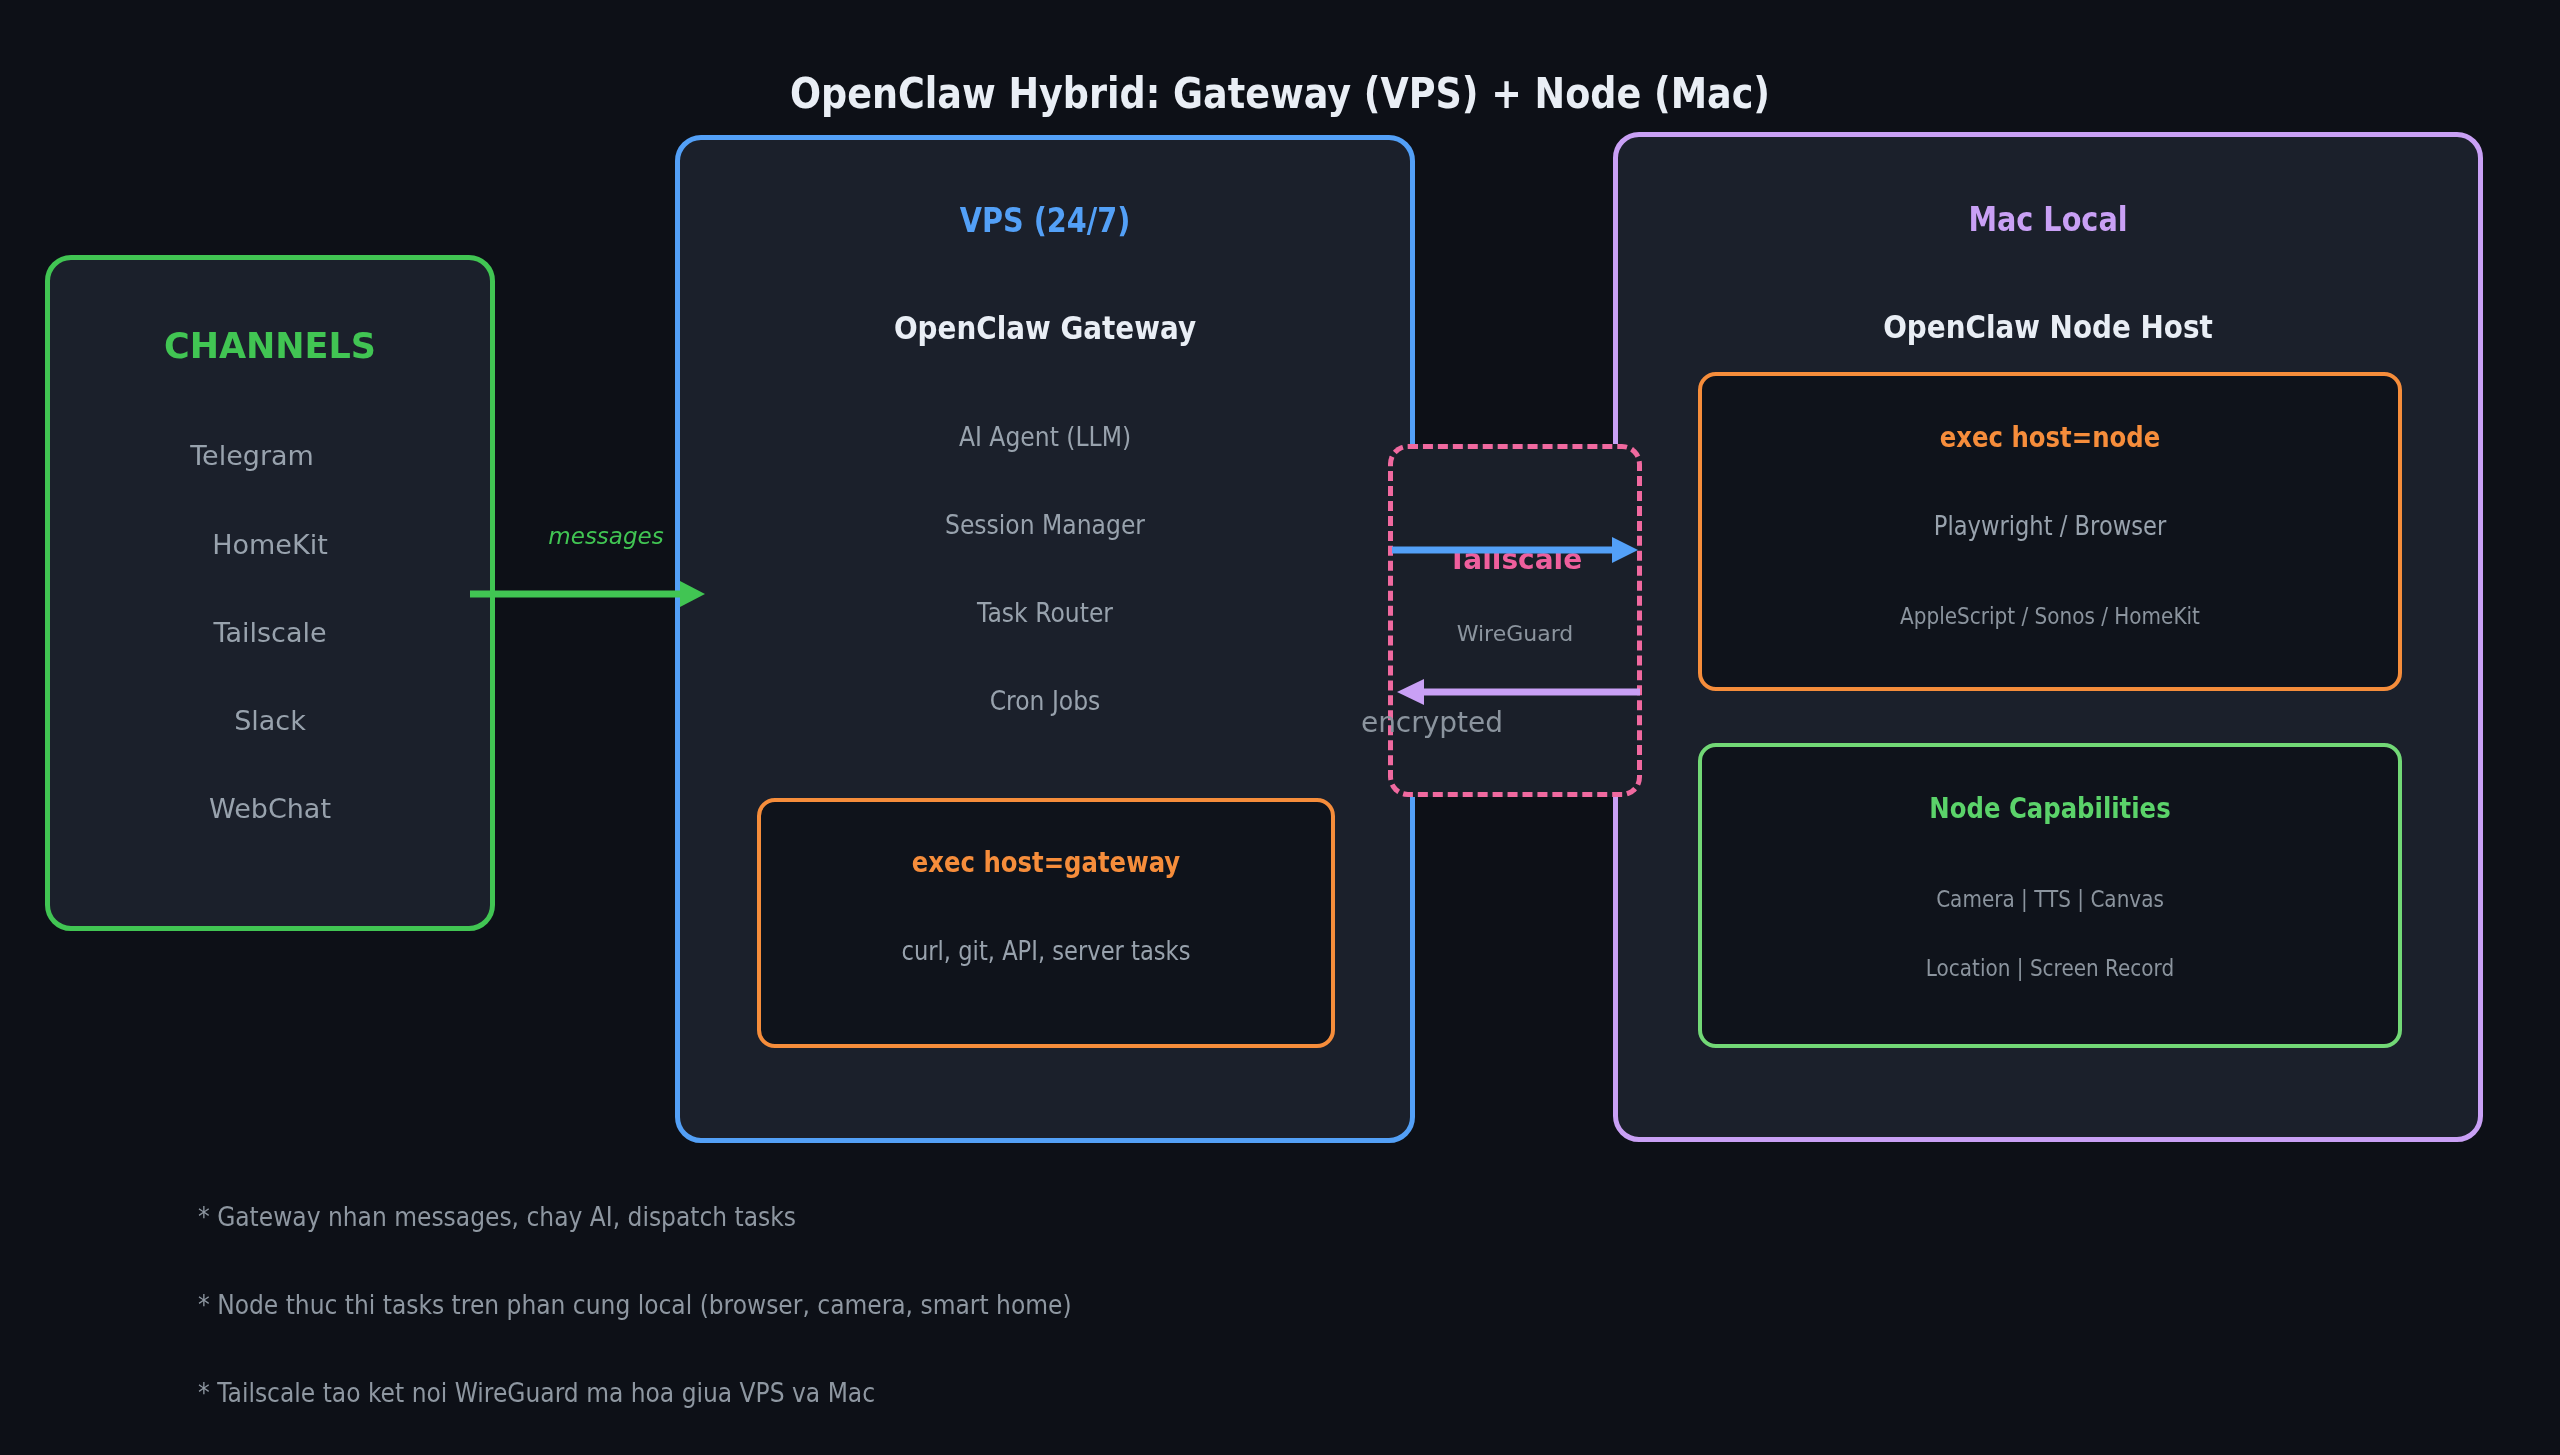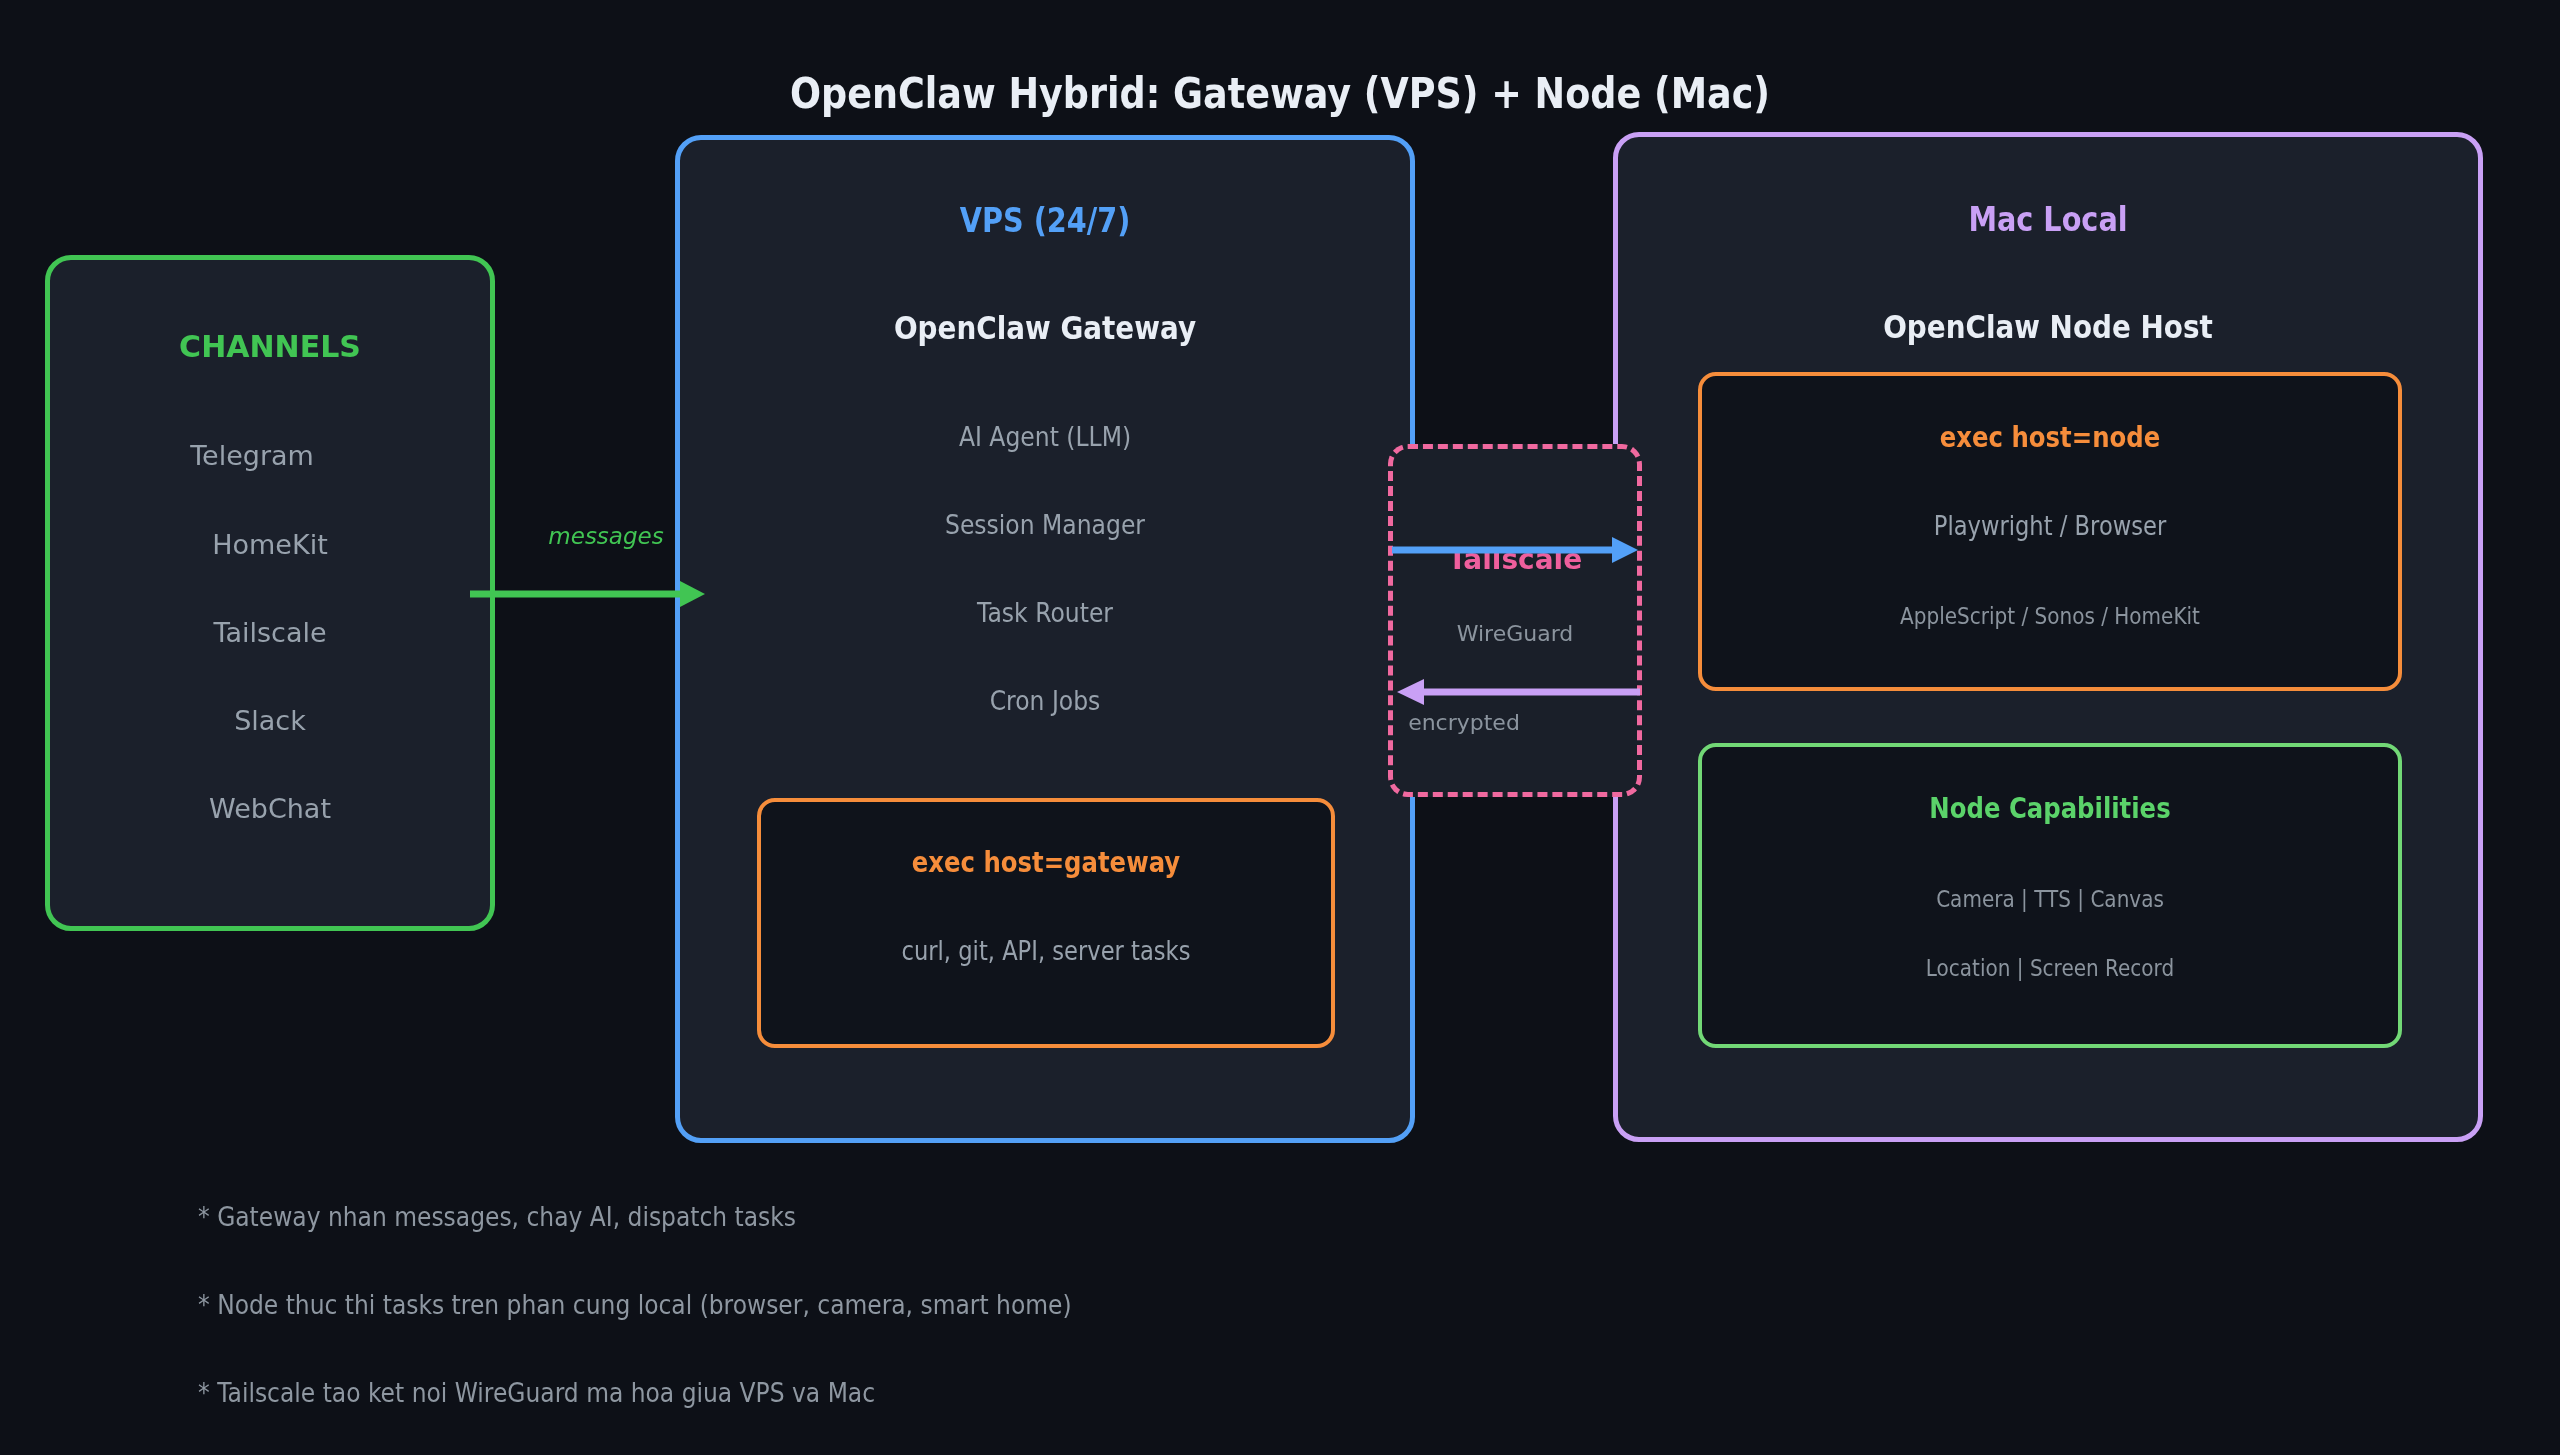--- a/index.html
+++ b/index.html
@@ -24,21 +24,21 @@
   .exec-gw-box{left:757px;top:798px;width:578px;height:250px;border:4px solid #f68d3b;border-radius:18px;background:#0f131b;}
   .exec-node-box{left:1698px;top:372px;width:704px;height:319px;border:4px solid #f68d3b;border-radius:18px;background:#0f131b;}
   .caps-box{left:1698px;top:743px;width:704px;height:305px;border:4px solid #72d876;border-radius:18px;background:#0f131b;}
   .tunnel-box{left:1388px;top:444px;width:254px;height:353px;border:5px dashed #f0699f;border-radius:20px;background:#1a1f29;}
 
   
   .main-title{color:#e9eef5;font-size:42px;font-weight:bold;}
   .blue-title{color:#53a0f7;font-size:33px;font-weight:bold;}
   .violet-title{color:#c9a0f5;font-size:33px;font-weight:bold;}
   .white-title{color:#e9eef5;font-size:32px;font-weight:bold;}
-  .green-title{color:#41c553;font-size:30px;font-weight:bold;}
+  .green-title{color:#41c553;font-size:35px;font-weight:bold;}
   .item{color:#98a2ad;font-size:27px;}
   .orange-title{color:#f68d3b;font-size:28px;font-weight:bold;}
   .capsgreen-title{color:#5bd36a;font-size:28px;font-weight:bold;}
   .small-gray{color:#8b949e;font-size:23px;}
   .pink-title{color:#ef5f9d;font-size:28px;font-weight:bold;}
   .messages-label{color:#41c553;font-size:23px;font-style:italic;}
 </style>
 </head>
 <body>
 
@@ -76,21 +76,21 @@
   <div class="t center cond small-gray" style="left:2050px;top:616px;">AppleScript / Sonos / HomeKit</div>
 
   <div class="box caps-box"></div>
   <div class="t center cond capsgreen-title" style="left:2050px;top:808px;">Node Capabilities</div>
   <div class="t center cond small-gray" style="left:2050px;top:899px;">Camera | TTS | Canvas</div>
   <div class="t center cond small-gray" style="left:2050px;top:968px;">Location | Screen Record</div>
 
   <div class="box tunnel-box"></div>
   <div class="t center pink-title" style="left:1515px;top:539px;margin-top:20px;">Tailscale</div>
   <div class="t center small-gray" style="left:1515px;top:633px;font-size:22px;">WireGuard</div>
-  <div class="t center small-gray" style="left:1464px;top:722px;font-size:22px;">encrypted</div>
+  <div class="t center small-gray" style="left:1432px;top:722px;font-size:28px;">encrypted</div>
 
   <svg class="overlay" width="2560" height="1455" viewBox="0 0 2560 1455">
     <g>
       <line x1="470" y1="594" x2="682" y2="594" stroke="#41c553" stroke-width="7"></line>
       <polygon points="680,581 680,607 705,594" fill="#41c553"></polygon>
     </g>
     <g>
       <line x1="1392" y1="550" x2="1614" y2="550" stroke="#53a0f7" stroke-width="7"></line>
       <polygon points="1612,537 1612,563 1638,550" fill="#53a0f7"></polygon>
     </g>

